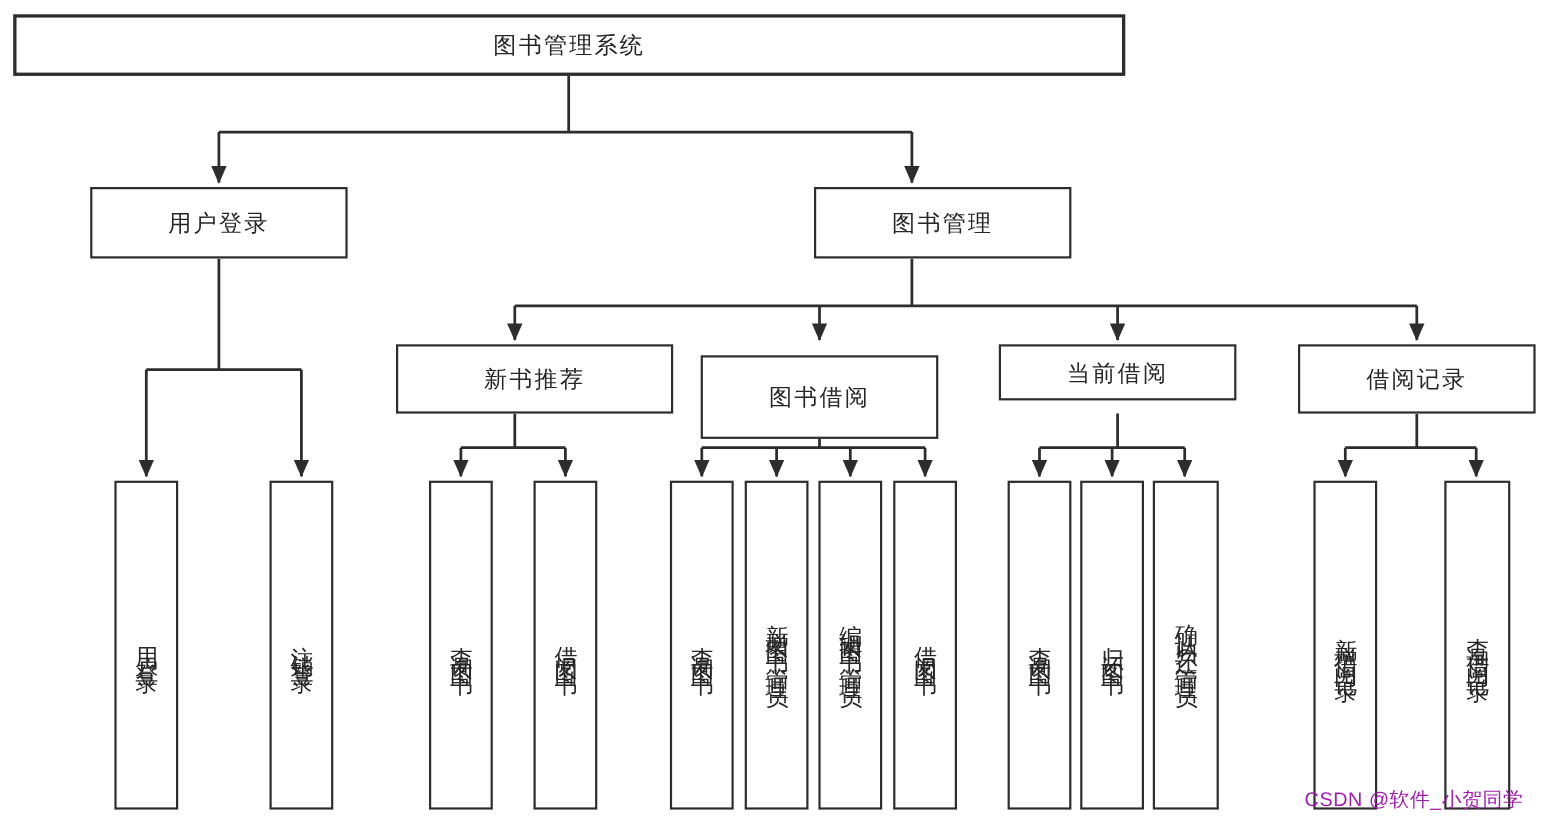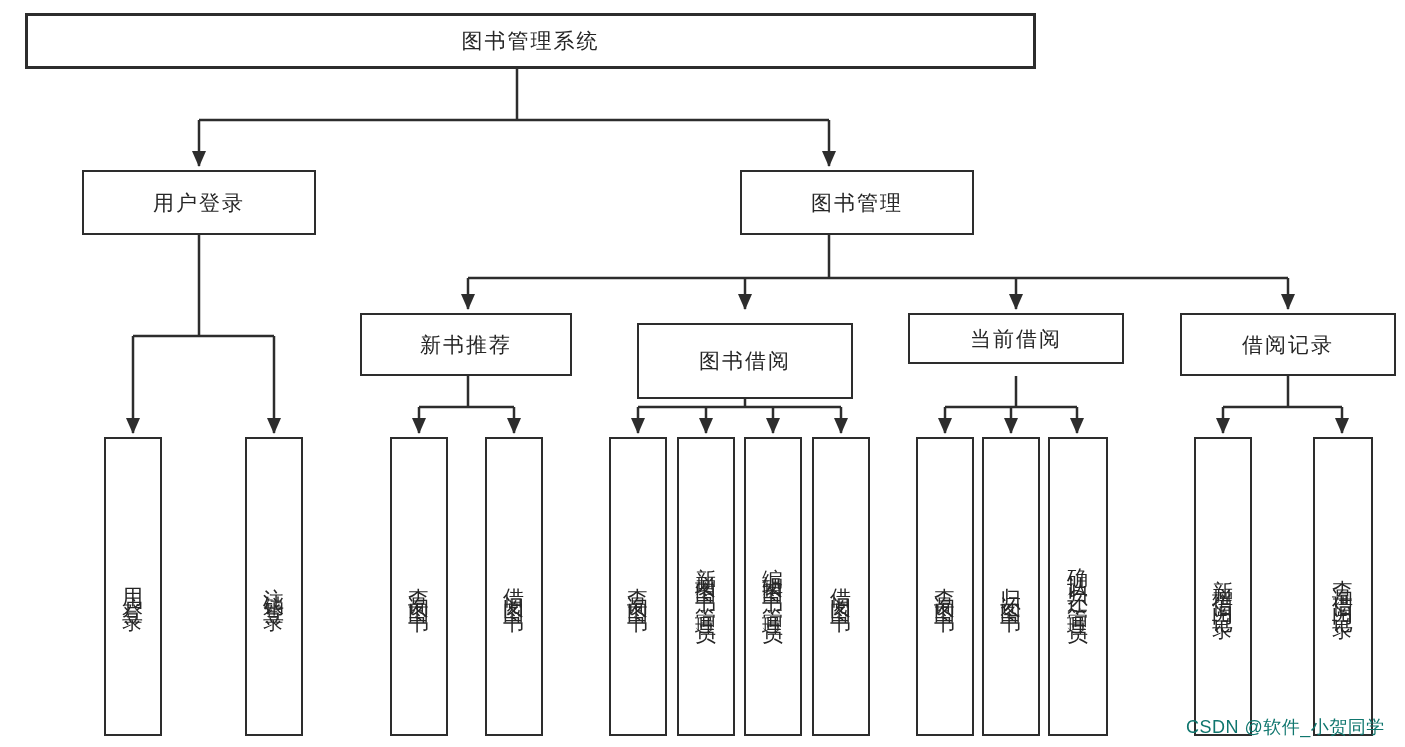--- a/index.html
+++ b/index.html
@@ -59,21 +59,21 @@
     font-size: 21px;
     letter-spacing: 8px;
     line-height: 1;
     white-space: nowrap;
   }
   .watermark {
     position: absolute;
     left: 1186px;
     top: 715px;
     font-size: 18px;
-    color: #0f766e;
+    color: #a21caf;
     letter-spacing: 0.5px;
     white-space: nowrap;
     z-index: 5;
   }
 </style>
 </head>
 <body>
 
 <div class="stage">
 
@@ -121,32 +121,32 @@
     <path class="arrowline" marker-end="url(#arrow)" d="M841,407 V433"></path>
 
     <path class="arrowline" marker-end="url(#arrow)" d="M945,407 V433"></path>
     <path class="arrowline" marker-end="url(#arrow)" d="M1011,407 V433"></path>
     <path class="arrowline" marker-end="url(#arrow)" d="M1077,407 V433"></path>
 
     <path class="arrowline" marker-end="url(#arrow)" d="M1223,407 V433"></path>
     <path class="arrowline" marker-end="url(#arrow)" d="M1342,407 V433"></path>
   </svg>
 
-  <div class="box root" style="left:12px; top:13px; width:1011px; height:56px;margin-left:13px;">
+  <div class="box root" style="left:12px; top:13px; width:1011px; height:56px;">
     <span>图书管理系统</span>
   </div>
 
   <div class="box" style="left:82px; top:170px; width:234px; height:65px;">
     <span>用户登录</span>
   </div>
   <div class="box" style="left:740px; top:170px; width:234px; height:65px;">
     <span>图书管理</span>
   </div>
 
-  <div class="box" style="left:360px; top:313px; width:212px; height:63px;">
+  <div class="box" style="left:360px; top:313px; width:252px; height:63px;">
     <span>新书推荐</span>
   </div>
   <div class="box" style="left:637px; top:323px; width:216px; height:76px;">
     <span>图书借阅</span>
   </div>
   <div class="box" style="left:908px; top:313px; width:216px; height:51px;">
     <span>当前借阅</span>
   </div>
   <div class="box" style="left:1180px; top:313px; width:216px; height:63px;">
     <span>借阅记录</span>

